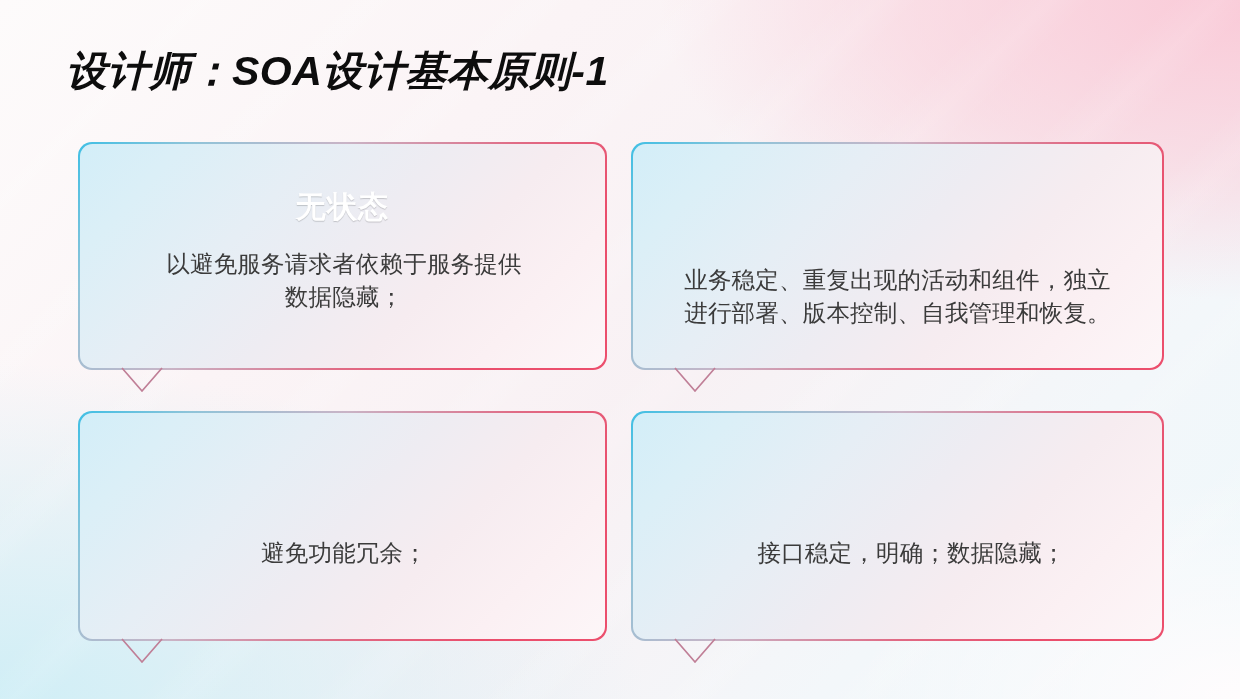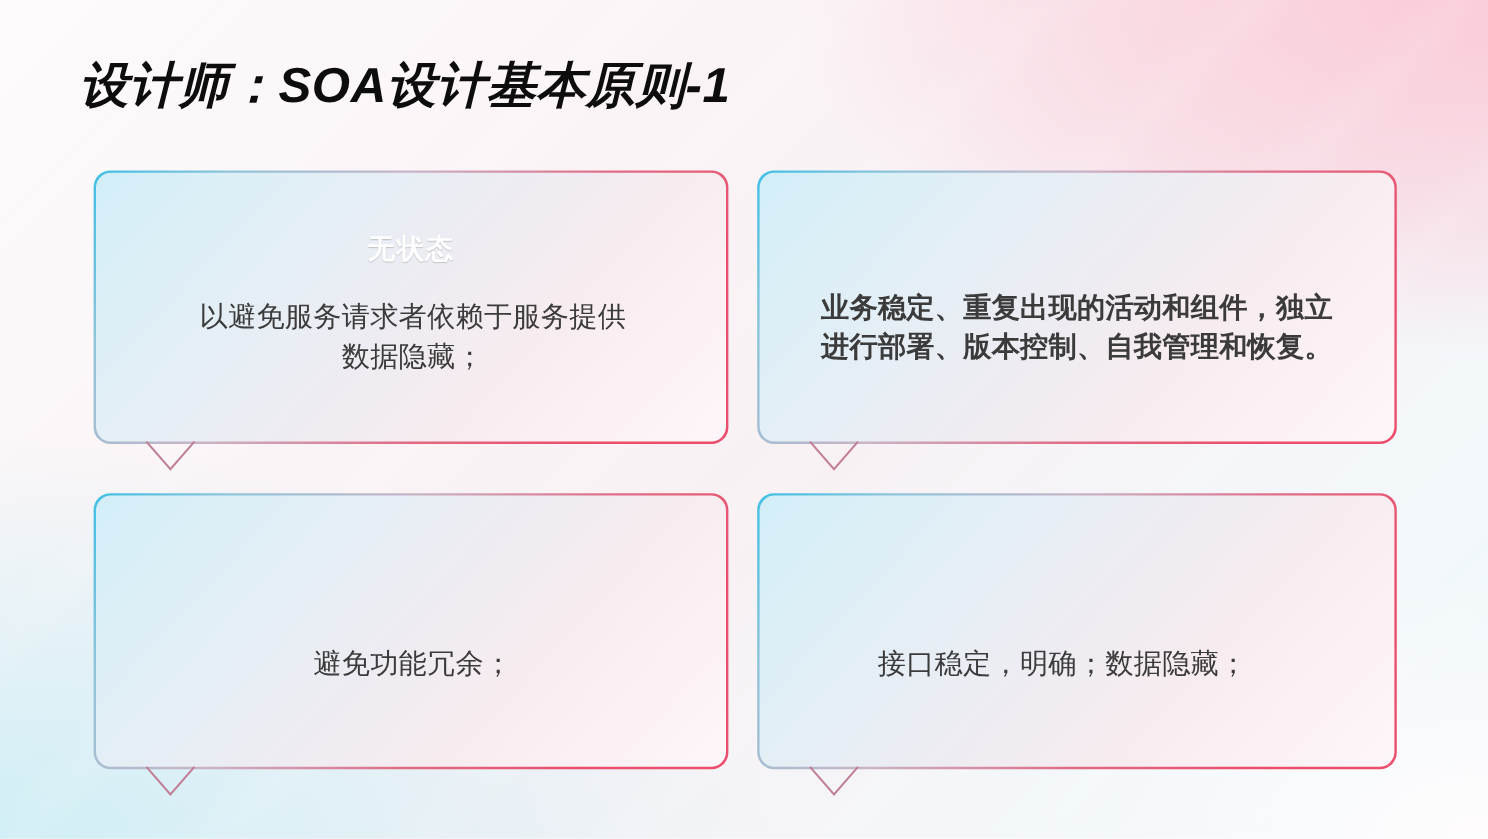--- a/index.html
+++ b/index.html
@@ -107,21 +107,21 @@
        #15528c 74%,
        #1588b8 90%,
        #1795c2 100%);
     display:flex;
     align-items:center;
     justify-content:center;
     z-index:6;
   }
   .pill span {
     color:#ffffff;
-    font-size:23px;
+    font-size:30px;
     font-weight:bold;
     letter-spacing:1.2px;
     white-space:nowrap;
     text-shadow:0 1px 1px rgba(0,0,0,.18);
   }
 
   
   .body-text {
     position:absolute;
     text-align:center;
@@ -143,23 +143,23 @@
   #tail-2 { left:675px; top:367px; }
   #tail-3 { left:122px; top:638px; }
   #tail-4 { left:675px; top:638px; }
 
   #pill-1 { left:209px; top:184px; width:267px; }
   #pill-2 { left:765px; top:184px; width:268px; }
   #pill-3 { left:209px; top:473px; width:267px; }
   #pill-4 { left:765px; top:473px; width:268px; }
 
   #text-1 { left:118px; top:248px; width:452px; }
-  #text-2 { left:655px; top:240px; width:485px;font-weight:bold; }
+  #text-2 { left:655px; top:264px; width:485px; }
   #text-3 { left:118px; top:537px; width:452px; }
-  #text-4 { left:643px; top:537px; width:485px; }
+  #text-4 { left:669px; top:537px; width:485px; }
 </style>
 </head>
 <body>
 
 <div id="slide">
 
   <div id="title">设计师：SOA设计基本原则-1</div>
 
   <div class="card" id="card-1">
     <div class="card-box">

